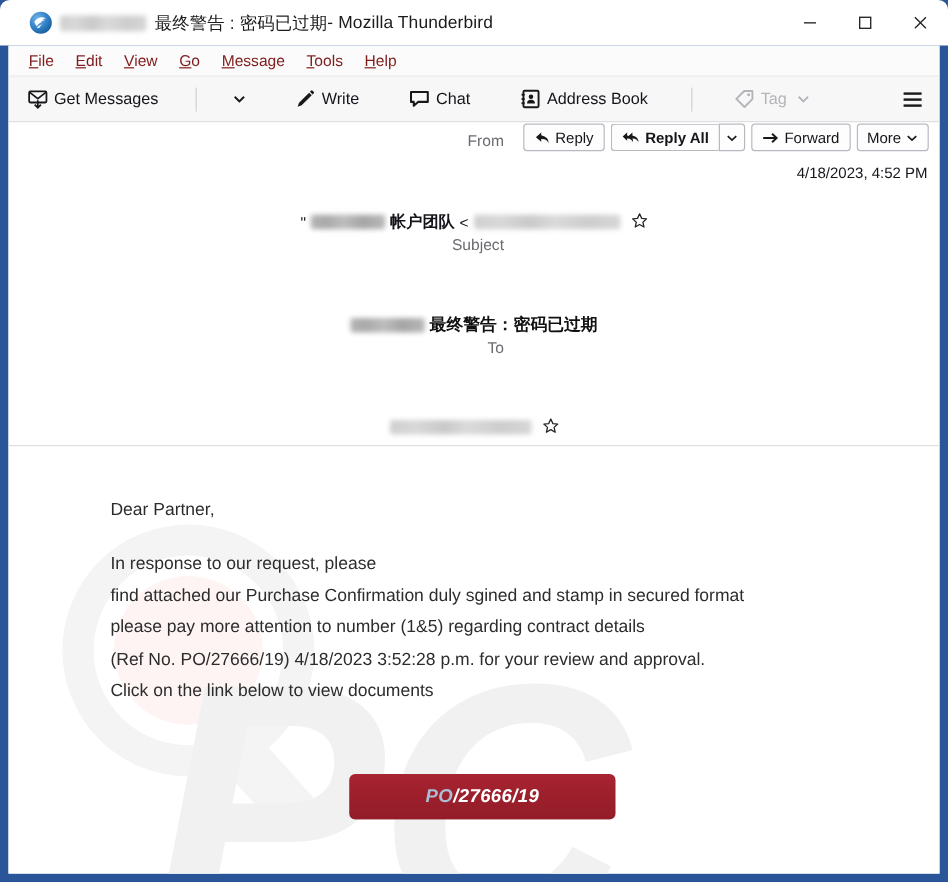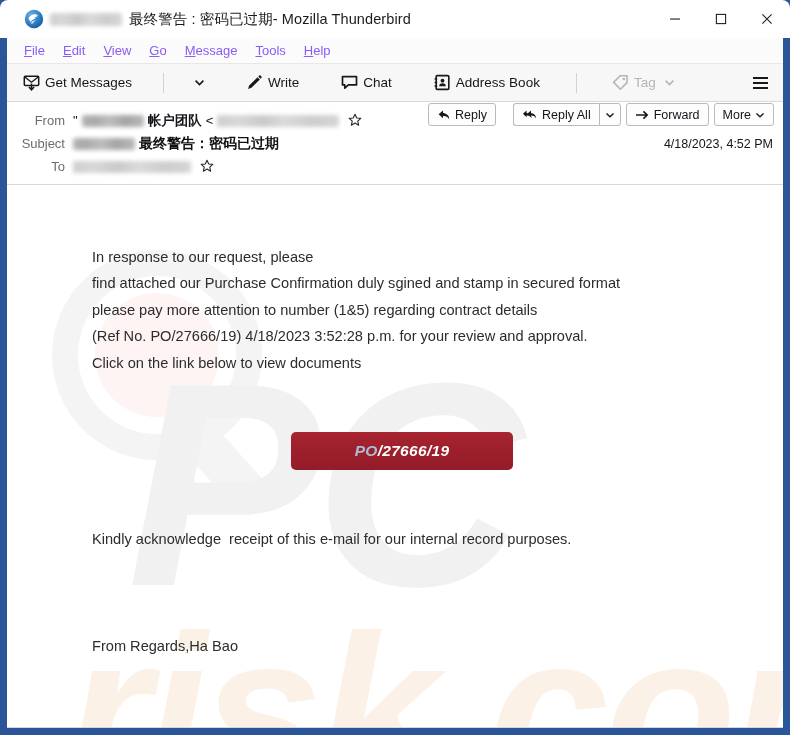--- a/index.html
+++ b/index.html
@@ -101,21 +101,21 @@
     height: 26px;
     background: #fbfbfb;
     display: flex;
     align-items: center;
     padding-left: 8px;
     border-bottom: 1px solid #e8e8ea;
     box-sizing: border-box;
   }
   .menu-item {
     font-size: 13px;
-    color: #8b5cf6;
+    color: #7f1d1d;
     padding: 2px 9px 3px 9px;
     cursor: default;
     white-space: nowrap;
   }
   .menu-item u { text-decoration: underline; }
 
   
   #toolbar {
     height: 38px;
     background: #f7f7f8;
@@ -175,20 +175,21 @@
     background: #ffffff;
     padding: 7px 0 6px 0;
     border-bottom: 1px solid #d8d8dc;
     position: relative;
   }
   .hdr-row {
     display: flex;
     align-items: center;
     min-height: 21px;
     padding: 1px 0;
+    flex-direction: column;
   }
   .hdr-label {
     width: 66px;
     flex: 0 0 66px;
     text-align: right;
     font-size: 13px;
     color: #6b6b72;
     padding-right: 8px;
     box-sizing: border-box;
   }
@@ -229,21 +230,21 @@
     border: 1px solid #b9b9c0;
     background: #fdfdfd;
     border-radius: 3px;
     font-size: 12.5px;
     color: #15141a;
     cursor: default;
     margin-left: 5px;
     white-space: nowrap;
     box-sizing: border-box;
   }
-  .act-split { display: flex; margin-left: 17px; }
+  .act-split { display: flex; margin-left: 5px; font-weight: bold; }
   .act-split .act-btn { margin-left: 0; }
   .act-split .act-main {
     border-top-right-radius: 0;
     border-bottom-right-radius: 0;
     border-right: none;
   }
   .act-split .act-arrow {
     border-top-left-radius: 0;
     border-bottom-left-radius: 0;
     padding: 0 5px;
@@ -512,20 +513,21 @@
         <g opacity="1">
           <circle cx="150" cy="170" r="92" fill="none" stroke="#f4f4f4" stroke-width="26"></circle>
           <rect x="196" y="232" width="40" height="96" rx="16" fill="#f4f4f4" transform="rotate(-42 216 280)"></rect>
           <circle cx="150" cy="170" r="62" fill="#fdf4f3"></circle>
           <text x="120" y="400" font-family="'Liberation Sans', sans-serif" font-size="290" font-weight="700" font-style="italic" fill="#f1f1f1" letter-spacing="-6">PC</text>
           <text x="60" y="600" font-family="'Liberation Sans', sans-serif" font-size="215" font-weight="700" font-style="italic" fill="#fcf1e7" letter-spacing="-4">risk.com</text>
         </g>
       </svg>
 
       <div id="body-content">
+        <div class="body-line">Dear Partner,</div>
         <div class="body-gap-sm"></div>
         <div class="body-line">In response to our request, please</div>
         <div class="body-line">find attached our Purchase Confirmation duly sgined and stamp in secured format</div>
         <div class="body-line">please pay more attention to number (1&amp;5) regarding contract details</div>
         <div class="body-line">(Ref No. PO/27666/19) 4/18/2023 3:52:28 p.m. for your review and approval.</div>
         <div class="body-line">Click on the link below to view documents</div>
 
         <div class="body-gap-md"></div>
 
         <a id="po-button" href="#">

